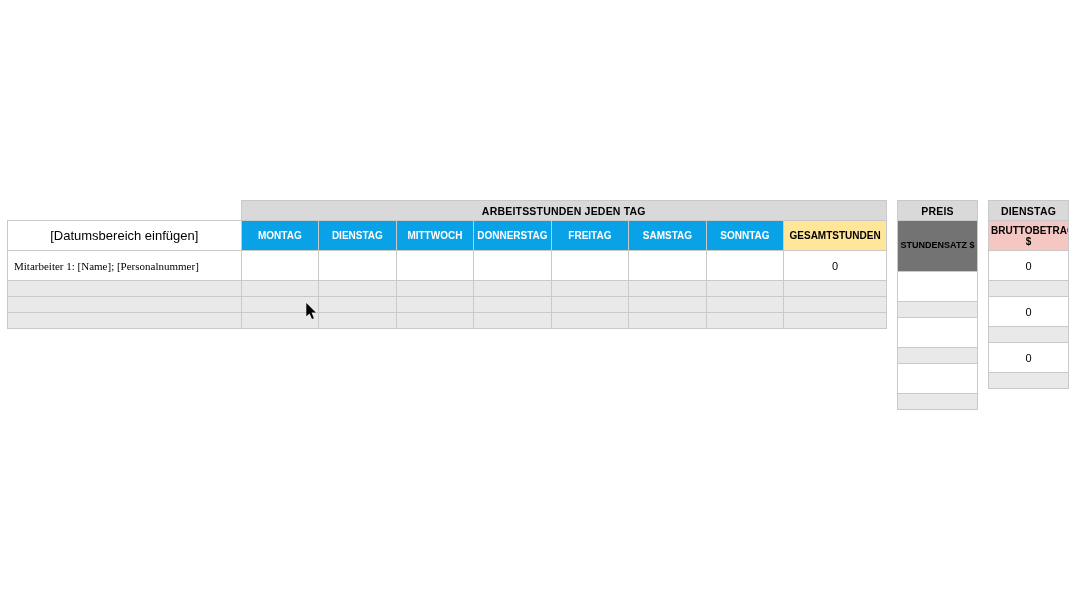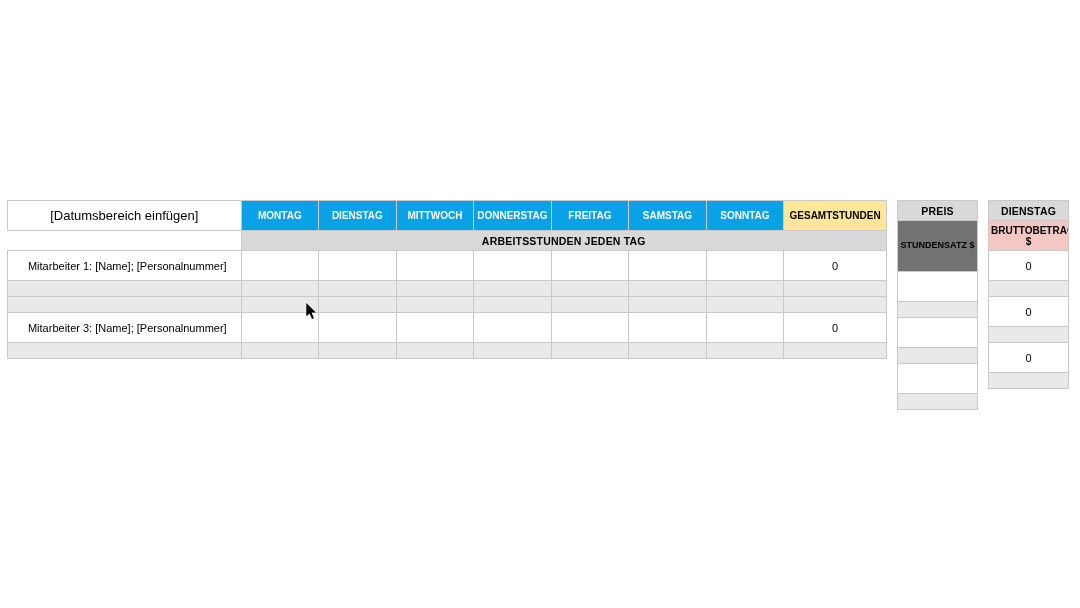--- a/index.html
+++ b/index.html
@@ -80,24 +80,25 @@
     background: #f4c7c3;
     color: #000;
     font-weight: 700;
     font-size: 10px;
     line-height: 1.1;
     height: 30px;
     white-space: normal;
     padding: 2px 2px;
   }
   .emp-cell {
-    text-align: center;
+    text-align: left;
     padding-left: 6px;
     font-size: 11px;
     height: 30px;
+    font-family: Liberation Serif, serif;
   }
   .data-cell { height: 30px; }
   .val-cell  { height: 30px; font-size: 11px; }
   .spacer-row td { background: #e9e9e9; height: 16px; border-color:#c9c9c9; }
 
   .cursor {
     position: absolute;
     left: 305px;
     top: 303px;
     width: 14px;
@@ -120,37 +121,37 @@
             <col class="col-day">
             <col class="col-day">
             <col class="col-day">
             <col class="col-day">
             <col class="col-day">
           <col class="col-total">
         </colgroup>
 
         <tbody>
             <tr>
+          <td style="border:none"></td>
+          <td class="group-hdr" colspan="8">ARBEITSSTUNDEN JEDEN TAG</td>
+        </tr>
+
+        <tr>
           <td class="head-big">[Datumsbereich einfügen]</td>
           <td class="day-hdr">MONTAG</td>
           <td class="day-hdr">DIENSTAG</td>
           <td class="day-hdr">MITTWOCH</td>
           <td class="day-hdr">DONNERSTAG</td>
           <td class="day-hdr">FREITAG</td>
           <td class="day-hdr">SAMSTAG</td>
           <td class="day-hdr">SONNTAG</td>
           <td class="tot-hdr">GESAMTSTUNDEN</td>
         </tr>
 
         <tr>
-          <td style="border:none"></td>
-          <td class="group-hdr" colspan="8">ARBEITSSTUNDEN JEDEN TAG</td>
-        </tr>
-
-        <tr>
           <td class="emp-cell">Mitarbeiter 1: [Name]; [Personalnummer]</td>
           <td class="data-cell"></td>
           <td class="data-cell"></td>
           <td class="data-cell"></td>
           <td class="data-cell"></td>
           <td class="data-cell"></td>
           <td class="data-cell"></td>
           <td class="data-cell"></td>
           <td class="val-cell">0</td>
         </tr>
@@ -171,31 +172,20 @@
               <td></td>
               <td></td>
               <td></td>
               <td></td>
               <td></td>
               <td></td>
               <td></td>
               <td></td>
         </tr>
 
-        <tr>
-          <td class="emp-cell">Mitarbeiter 3: [Name]; [Personalnummer]</td>
-          <td class="data-cell"></td>
-          <td class="data-cell"></td>
-          <td class="data-cell"></td>
-          <td class="data-cell"></td>
-          <td class="data-cell"></td>
-          <td class="data-cell"></td>
-          <td class="data-cell"></td>
-          <td class="val-cell">0</td>
-        </tr>
         <tr class="spacer-row">
           <td></td>
               <td></td>
               <td></td>
               <td></td>
               <td></td>
               <td></td>
               <td></td>
               <td></td>
               <td></td>

